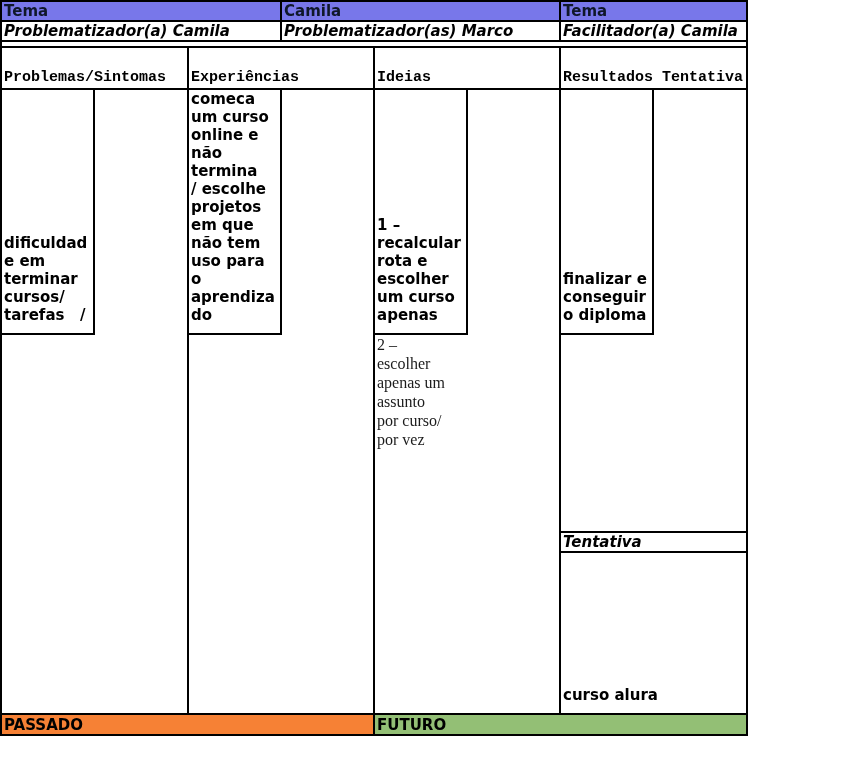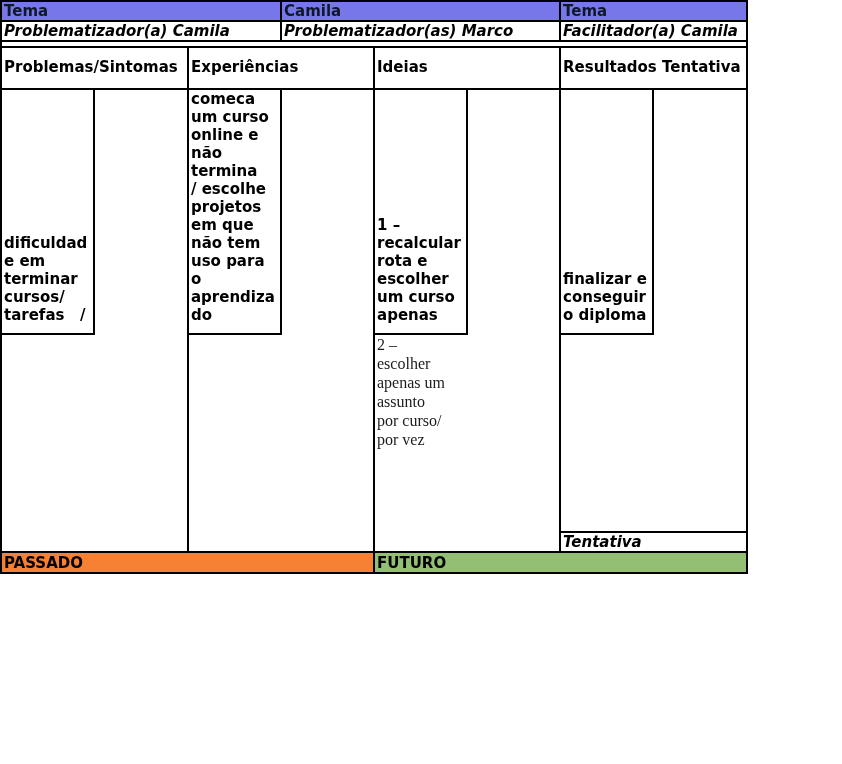--- a/index.html
+++ b/index.html
@@ -9,21 +9,21 @@
               font-family:"DejaVu Sans",sans-serif;font-weight:700;font-size:15px;color:#000;}
   td{padding:0 2px;vertical-align:bottom;font-weight:700;}
   
   .b{border:2px solid #000;}
   .bl{border-left:2px solid #000;}
   .br{border-right:2px solid #000;}
   
   .purple{background:var(--header_purple,#7877ea);color:#0f172a;vertical-align:middle;}
   .vmid{vertical-align:middle;font-style:italic;}
   .vtop{vertical-align:top;}
-  .colhdr{vertical-align:bottom;white-space:nowrap;padding-bottom:12px;}
+  .colhdr{vertical-align:bottom;white-space:nowrap;padding-bottom:2px;font-family:Liberation Mono, monospace;}
   .note{white-space:pre-wrap;line-height:18px;padding-bottom:9px;}
   .serifnote{font-family:"Liberation Serif","DejaVu Serif",serif;font-weight:400;
              font-size:16px;line-height:19px;color:#1c1c1c;white-space:pre-wrap;}
   .passado{background:var(--passado_orange,#f68135);vertical-align:middle;}
   .futuro{background:var(--futuro_green,#93bf75);vertical-align:middle;}
 </style>
 </head>
 <body>
 
 <div class="page">
@@ -108,20 +108,26 @@
       <td colspan="2" class="br"></td>
     </tr>
 
     <tr style="height:18px">
       <td colspan="2" class="bl br"></td>
       <td colspan="2" class="br"></td>
       <td colspan="2" class="br"></td>
       <td colspan="2" class="b vmid"><span>Tentativa</span></td>
     </tr>
 
+    <tr style="height:162px">
+      <td colspan="2" class="bl br"></td>
+      <td colspan="2" class="br"></td>
+      <td colspan="2" class="br"></td>
+      <td colspan="2" class="br note">curso alura</td>
+    </tr>
 
     <tr style="height:21px">
       <td colspan="4" class="b passado"><span>PASSADO</span></td>
       <td colspan="4" class="b futuro"><span>FUTURO</span></td>
     </tr>
   </tbody>
     </table>
 </div>
 
 </body></html>

